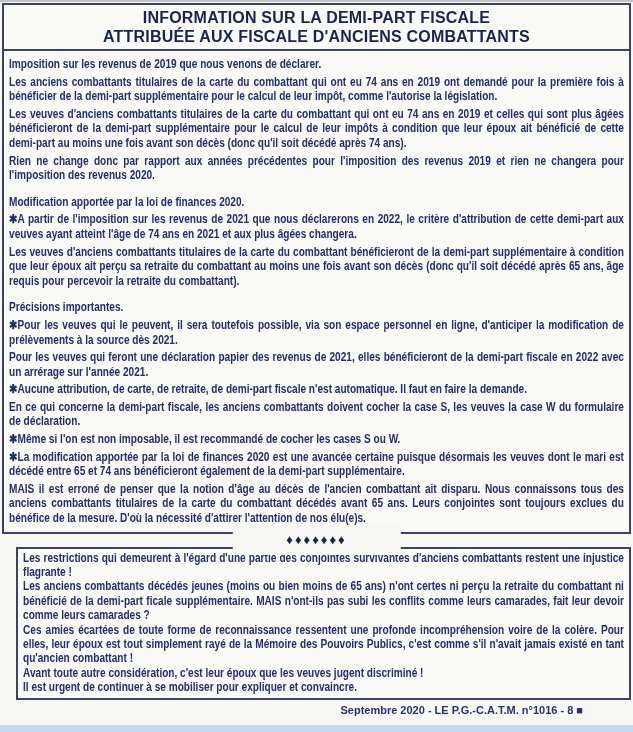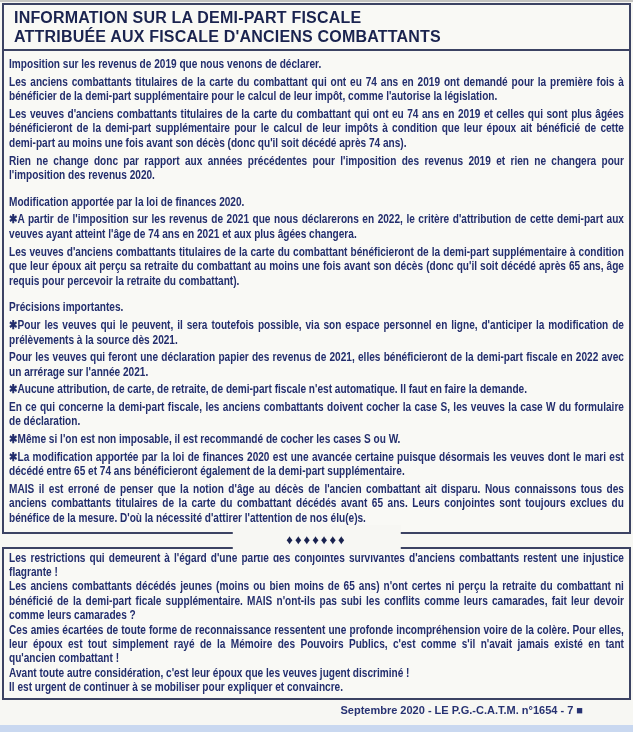--- a/index.html
+++ b/index.html
@@ -18,20 +18,21 @@
     position:absolute; top:0; left:0; right:0; height:2px;
     background:#9b9b97; opacity:.55;
   }
   .outer-box {
     margin:0 2px 0 2px;
     border:2px solid #3c4363;
     background:#f9f9f5;
   }
   .title-section {
     border-bottom:2px solid #3c4363;
+    text-align:center;
     padding:3px 10px 3px 10px;
   }
   .title-line {
     font-size:16px; line-height:19px;
     color:#1a234f;
     letter-spacing:.2px;
   }
   .main-text {
     padding:6px 6px 6px 6px;
     font-size:12px;
@@ -56,21 +57,21 @@
     background:#f7f7f3;
     padding:0 54px;
     height:30px; line-height:30px;
     font-size:13px;
     letter-spacing:2px;
     color:#1a234f;
     z-index:2;
     white-space:nowrap;
   }
   .conclusion-box {
-    margin:0 2px 0 2px;
+    margin:0 2px 0 16px;
     border:2px solid #3c4363;
     background:#f9f9f5;
   }
   .conclusion-text {
     padding:2px 6px 3px 6px;
     font-size:12px;
     line-height:14.4px;
     text-align:justify;
     width:119%;
     transform:scaleX(0.8403);
@@ -129,16 +130,16 @@
   <div class="conclusion-box">
     <div class="conclusion-text">
       <p>Les restrictions qui demeurent à l'égard d'une partie des conjointes survivantes d'anciens combattants restent une injustice flagrante !</p>
       <p>Les anciens combattants décédés jeunes (moins ou bien moins de 65 ans) n'ont certes ni perçu la retraite du combattant ni bénéficié de la demi-part ficale supplémentaire. MAIS n'ont-ils pas subi les conflits comme leurs camarades, fait leur devoir comme leurs camarades ?</p>
       <p>Ces amies écartées de toute forme de reconnaissance ressentent une profonde incompréhension voire de la colère. Pour elles, leur époux est tout simplement rayé de la Mémoire des Pouvoirs Publics, c'est comme s'il n'avait jamais existé en tant qu'ancien combattant !</p>
       <p>Avant toute autre considération, c'est leur époux que les veuves jugent discriminé !</p>
       <p>Il est urgent de continuer à se mobiliser pour expliquer et convaincre.</p>
     </div>
   </div>
 
-  <div class="footer-line">Septembre 2020 - LE P.G.-C.A.T.M. n°1654 - 7 ■</div>
+  <div class="footer-line">Septembre 2020 - LE P.G.-C.A.T.M. n°1016 - 8 ■</div>
 
   <div class="bottom-band"></div>
 </div>
 
 </body></html>

